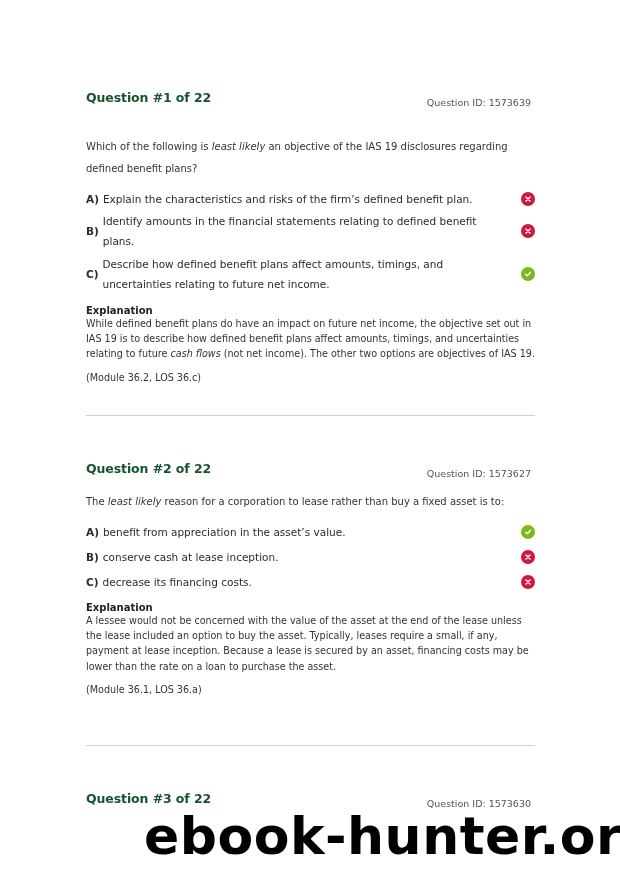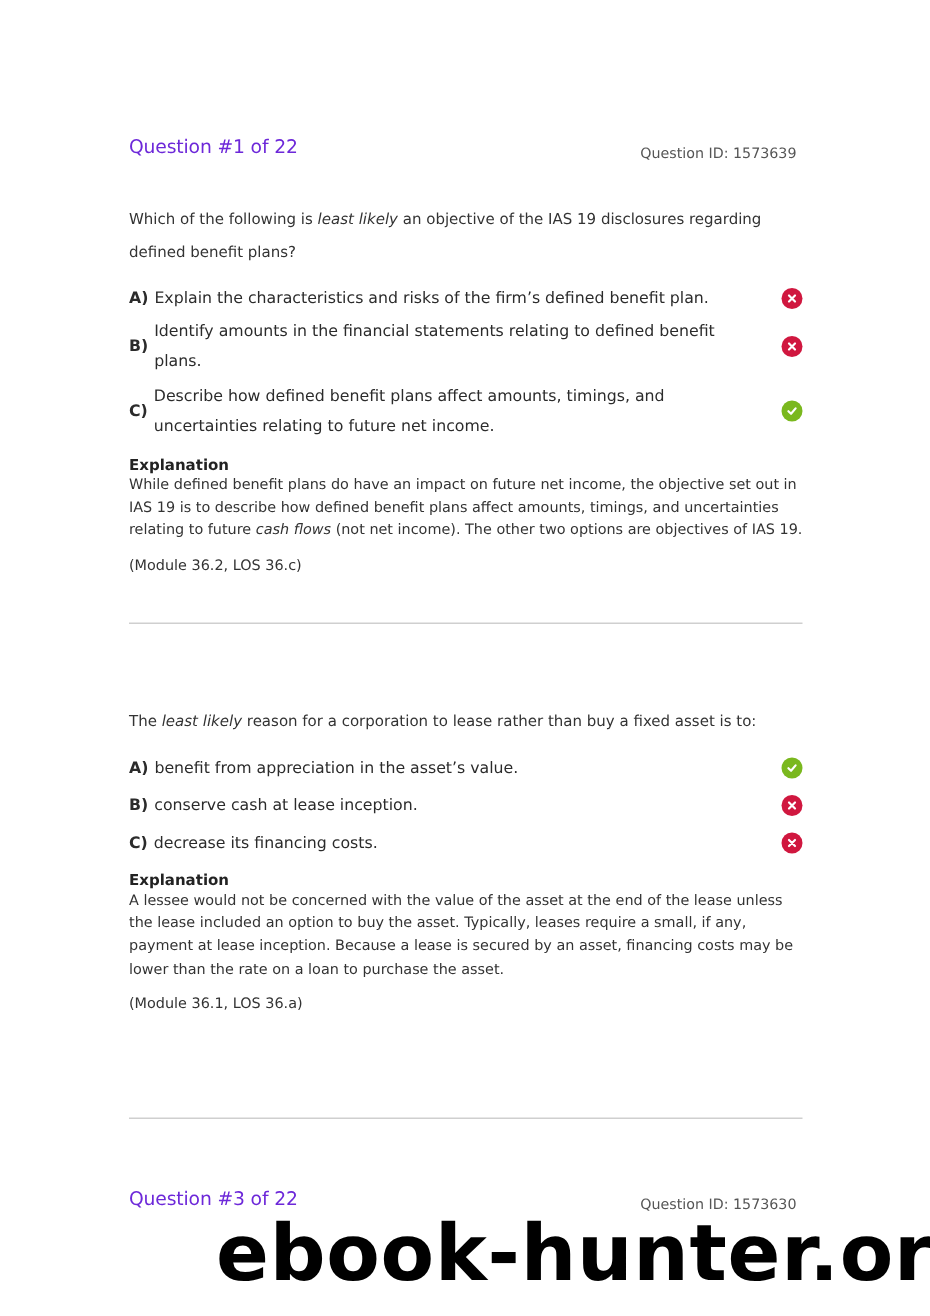--- a/index.html
+++ b/index.html
@@ -5,21 +5,21 @@
   html, body { margin: 0; padding: 0; background: #ffffff; }
   body {
     width: 620px; height: 877px; position: relative; overflow: hidden;
     font-family: "DejaVu Sans", "Liberation Sans", sans-serif;
     color: #2b2b2b;
   }
   .question { position: absolute; left: 86px; width: 449px; }
   .q-head { position: relative; height: 20px; }
   .q-title {
     position: absolute; left: 0; top: 0;
-    font-size: 12.5px; font-weight: normal; color: #6d28d9; letter-spacing: -0.1px;
+    font-size: 12.5px; font-weight: bold; color: #14532d; letter-spacing: -0.1px;
   }
   .q-id {
     position: absolute; right: 4px; top: 7px;
     font-size: 9.5px; color: #555555;
   }
   .q-stem {
     font-size: 10px; line-height: 22px; color: #333333; margin-top: 14px;
   }
   .options { margin-top: 6px; }
   .opt {
@@ -92,20 +92,24 @@
     </div>
   </div>
   <div class="expl-label">Explanation</div>
   <div class="expl-text"><span>While defined benefit plans do have an impact on future net income, the objective set out in IAS 19 is to describe how defined benefit plans affect amounts, timings, and uncertainties relating to future </span><em>cash flows</em><span> (not net income). The other two options are objectives of IAS 19.</span></div>
   <div class="expl-ref">(Module 36.2, LOS 36.c)</div>
 </section>
 
 <div class="divider" style="top:415px;"></div>
 
 <section class="question" style="top:461px;">
+  <div class="q-head">
+    <div class="q-title">Question #2 of 22</div>
+    <div class="q-id">Question ID: 1573627</div>
+  </div>
   <div class="q-stem" style="margin-top:10px;"><span>The </span><em>least likely</em><span> reason for a corporation to lease rather than buy a fixed asset is to:</span></div>
   <div class="options">
     <div class="opt">
       <span class="opt-letter">A)</span>
       <span class="opt-text">benefit from appreciation in the asset’s value.</span>
       <span class="icon right">
           <svg viewBox="0 0 10 10">
             <path d="M2 5.2 L4.2 7.3 L8 2.8" stroke="#fff" stroke-width="1.8" fill="none" stroke-linecap="round" stroke-linejoin="round"></path>
           </svg>
         </span>

